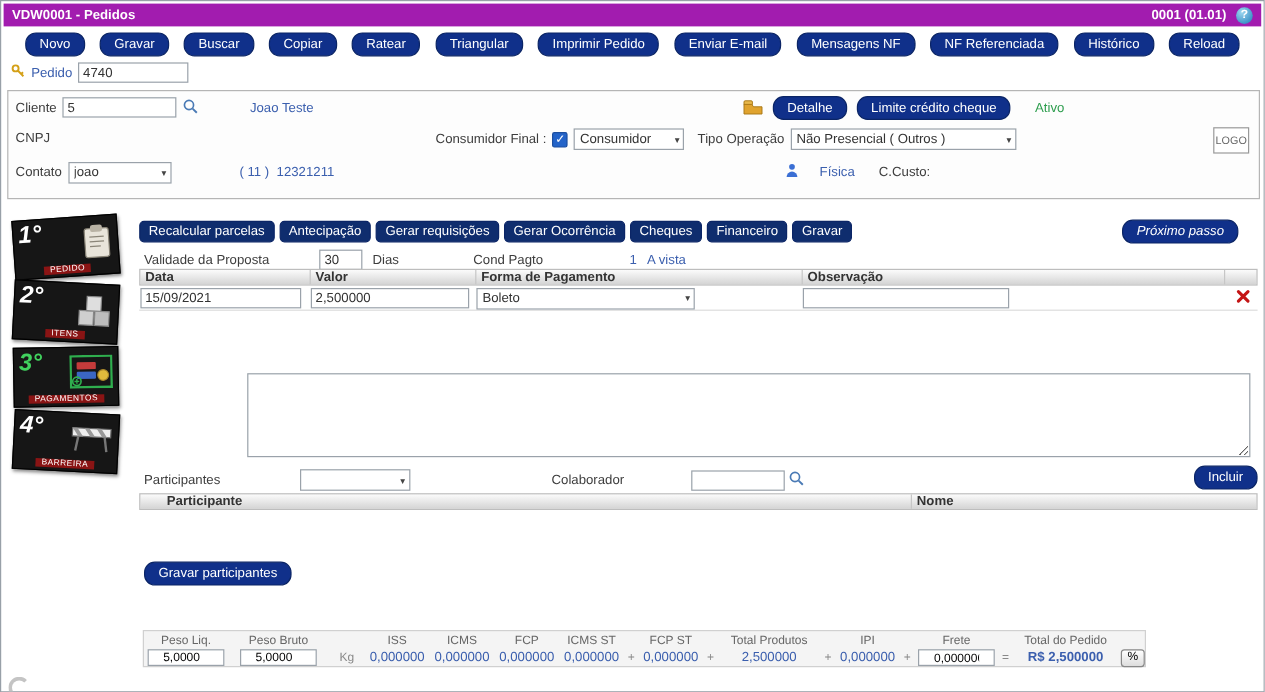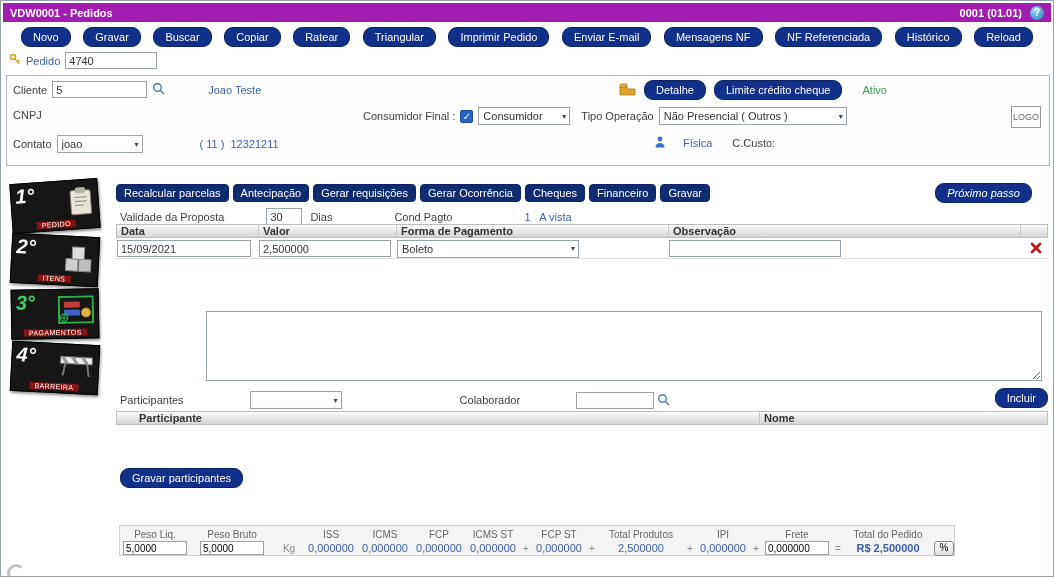--- a/index.html
+++ b/index.html
@@ -62,21 +62,21 @@
   .incluir { position:absolute; top:204px; right:0; }
   .parthead { position:absolute; top:227px; left:0; width:932px;padding-left:18px; }
   .gravarp { position:absolute; top:284px; left:4px; }
 
   .totals { position:absolute; top:524px; left:118px; width:836px; height:31px; background:#f4f4f4; border:1px solid #d0d0d0; display:grid;
             grid-template-columns:70px 84px 30px 54px 54px 54px 54px 12px 54px 12px 86px 12px 54px 12px 70px 12px 88px 24px;
             grid-auto-rows:14px; align-items:center; justify-items:center; padding-top:1px; }
   .tlab { font-size:10px; color:#666; white-space:nowrap; }
   .tval { font-size:11px; color:#3b5fae; white-space:nowrap; }
   .tkg { font-size:10px; color:#888; }
-  .tin { width:64px; height:14px; border:1px solid #9aa2aa; font-size:10px; font-family:inherit; padding:0 2px; }
+  .tin { width:64px; height:14px; border:1px solid #9aa2aa; font-size:10px; font-family:inherit; padding:0 12px; }
   .pct { width:20px; height:15px; border:1px solid #888; background:linear-gradient(#fff,#ddd); border-radius:3px; font-size:10px; line-height:1; padding:0; cursor:pointer; }
   .total-bold { font-weight:bold; }
 
   .spinner { position:absolute; left:6px; bottom:-6px; width:18px; height:18px; border:3px solid #c4c4c4; border-right-color:transparent; border-radius:50%; }
 </style>
 </head>
 <body>
 
 <div class="app">
 

